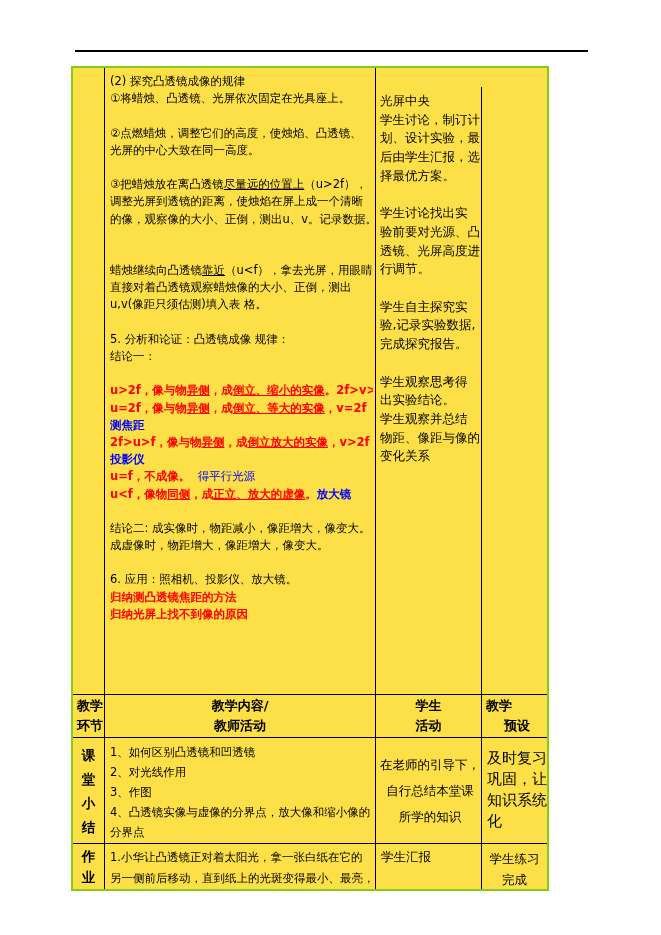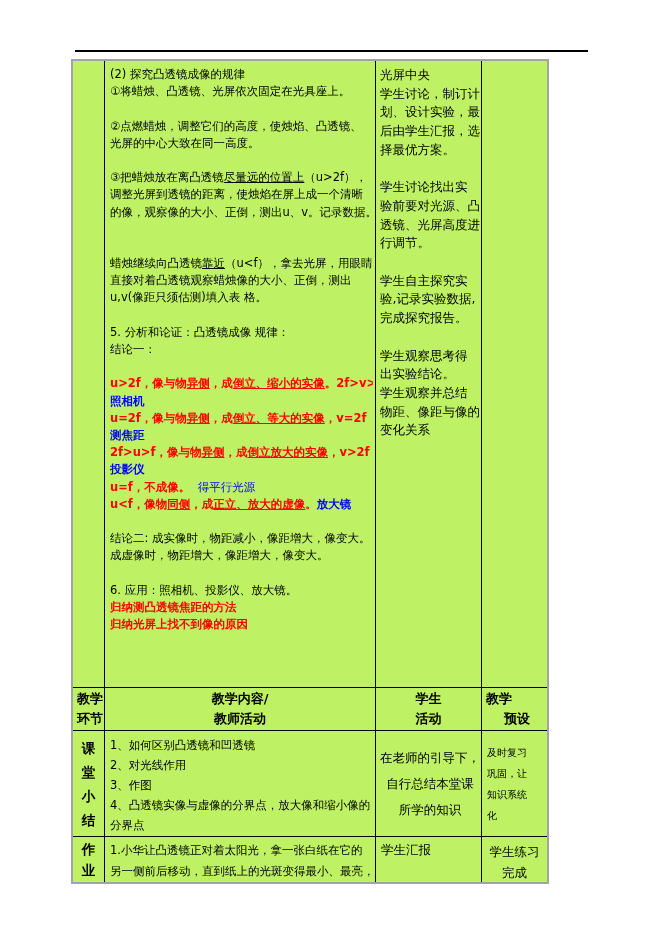--- a/index.html
+++ b/index.html
@@ -3,53 +3,53 @@
 <meta charset="utf-8">
 <style>
   html,body{margin:0;padding:0;}
   body{
     width:661px;height:935px;background:#ffffff;position:relative;
     font-family:"DejaVu Sans",sans-serif;color:#000;
     -webkit-font-smoothing:none;
   }
   .top-rule{position:absolute;left:75px;top:50px;width:513px;height:2px;background:#000;}
   .lesson-table{
-    position:absolute;left:71px;top:59px;
+    position:absolute;left:71px;top:66px;
     display:grid;
     grid-template-columns:32px 271px 106px 65px;
     grid-template-rows:627px 43px 106px 45px;
-    border:2px solid #a3a3a3;
-    background:#bef264;
+    border:2px solid #84cc16;
+    background:#fde047;
   }
   .cell{border-right:1px solid #000;border-bottom:1px solid #000;box-sizing:border-box;overflow:hidden;}
   .last-col{border-right:none;}
   .last-row{border-bottom:none;}
 
   
   .content-cell{padding:5px 2px 0 5px;font-size:11.5px;line-height:17.2px;}
   .content-cell .tl{height:17.2px;white-space:pre;overflow:hidden;}
 
   
-  .student-main{padding:5px 2px 0 4px;font-size:12.5px;line-height:18.7px;white-space:pre;}
+  .student-main{padding:5px 2px 0 4px;font-size:12.5px;line-height:18.7px;white-space:pre;margin-top:19px;}
 
   
   .hdr{display:flex;flex-direction:column;align-items:center;justify-content:center;
        font-weight:bold;font-size:13px;line-height:20px;white-space:pre;text-align:center;}
   .hdr-left{align-items:flex-start;text-align:left;padding-left:4px;}
 
   
   .stage{display:flex;align-items:center;justify-content:center;text-align:center;
          font-weight:bold;font-size:13.5px;white-space:pre;}
   .stage-summary{line-height:24px;}
   .stage-homework{line-height:21px;}
 
   
   .summary-content{padding:4px 2px 0 5px;font-size:11.5px;line-height:20px;white-space:pre;}
   .summary-student{display:flex;align-items:center;padding-left:4px;font-size:12.5px;line-height:26px;white-space:pre;text-align:center;}
-  .summary-preset{display:flex;align-items:center;padding-left:5px;font-size:10px;line-height:21px;white-space:pre;}
+  .summary-preset{display:flex;align-items:center;padding-left:5px;font-size:15px;line-height:21px;white-space:pre;font-family:Liberation Mono, monospace;}
 
   
   .homework-content{padding:3px 2px 0 5px;font-size:11.5px;line-height:21px;white-space:pre;}
   .homework-student{padding:5px 0 0 5px;font-size:12.5px;white-space:pre;}
   .homework-preset{padding-top:4px;font-size:12.5px;line-height:21px;white-space:pre;text-align:center;}
 </style>
 </head>
 <body>
 
 <div class="top-rule"></div>
@@ -70,21 +70,20 @@
       <div class="tl">&nbsp;</div>
       <div class="tl">&nbsp;</div>
       <div class="tl"><span>蜡烛继续向凸透镜</span><span style="text-decoration: underline;">靠近</span><span>（u&lt;f），拿去光屏，用眼睛</span></div>
       <div class="tl"><span>直接对着凸透镜观察蜡烛像的大小、正倒，测出</span></div>
       <div class="tl"><span>u,v(像距只须估测)填入表 格。</span></div>
       <div class="tl">&nbsp;</div>
       <div class="tl"><span>5. 分析和论证：凸透镜成像 规律：</span></div>
       <div class="tl"><span>结论一：</span></div>
       <div class="tl">&nbsp;</div>
       <div class="tl"><span style="color: rgb(255, 0, 0); font-weight: bold;">u&gt;2f，像与物</span><span style="color: rgb(255, 0, 0); font-weight: bold; text-decoration: underline;">异侧</span><span style="color: rgb(255, 0, 0); font-weight: bold;">，成</span><span style="color: rgb(255, 0, 0); font-weight: bold; text-decoration: underline;">倒立、缩小的实像</span><span style="color: rgb(255, 0, 0); font-weight: bold;">。2f&gt;v&gt;f，</span></div>
-      <div class="tl"><span style="color: rgb(0, 0, 255); font-weight: bold;">照相机</span></div>
       <div class="tl"><span style="color: rgb(255, 0, 0); font-weight: bold;">u=2f，像与物</span><span style="color: rgb(255, 0, 0); font-weight: bold; text-decoration: underline;">异侧</span><span style="color: rgb(255, 0, 0); font-weight: bold;">，成</span><span style="color: rgb(255, 0, 0); font-weight: bold; text-decoration: underline;">倒立、等大的实像</span><span style="color: rgb(255, 0, 0); font-weight: bold;">，v=2f</span></div>
       <div class="tl"><span style="color: rgb(0, 0, 255); font-weight: bold;">测焦距</span></div>
       <div class="tl"><span style="color: rgb(255, 0, 0); font-weight: bold;">2f&gt;u&gt;f，像与物</span><span style="color: rgb(255, 0, 0); font-weight: bold; text-decoration: underline;">异侧</span><span style="color: rgb(255, 0, 0); font-weight: bold;">，成</span><span style="color: rgb(255, 0, 0); font-weight: bold; text-decoration: underline;">倒立放大的实像</span><span style="color: rgb(255, 0, 0); font-weight: bold;">，v&gt;2f</span></div>
       <div class="tl"><span style="color: rgb(0, 0, 255); font-weight: bold;">投影仪</span></div>
       <div class="tl"><span style="color: rgb(255, 0, 0); font-weight: bold;">u=f，不成像。</span><span style="color: rgb(0, 0, 255); font-weight: normal;">  得平行光源</span></div>
       <div class="tl"><span style="color: rgb(255, 0, 0); font-weight: bold;">u&lt;f，像物</span><span style="color: rgb(255, 0, 0); font-weight: bold; text-decoration: underline;">同侧</span><span style="color: rgb(255, 0, 0); font-weight: bold;">，成</span><span style="color: rgb(255, 0, 0); font-weight: bold; text-decoration: underline;">正立、放大的虚像</span><span style="color: rgb(255, 0, 0); font-weight: bold;">。</span><span style="color: rgb(0, 0, 255); font-weight: bold;">放大镜</span></div>
       <div class="tl">&nbsp;</div>
       <div class="tl"><span>结论二: 成实像时，物距减小，像距增大，像变大。</span></div>
       <div class="tl"><span>成虚像时，物距增大，像距增大，像变大。</span></div>
       <div class="tl">&nbsp;</div>

